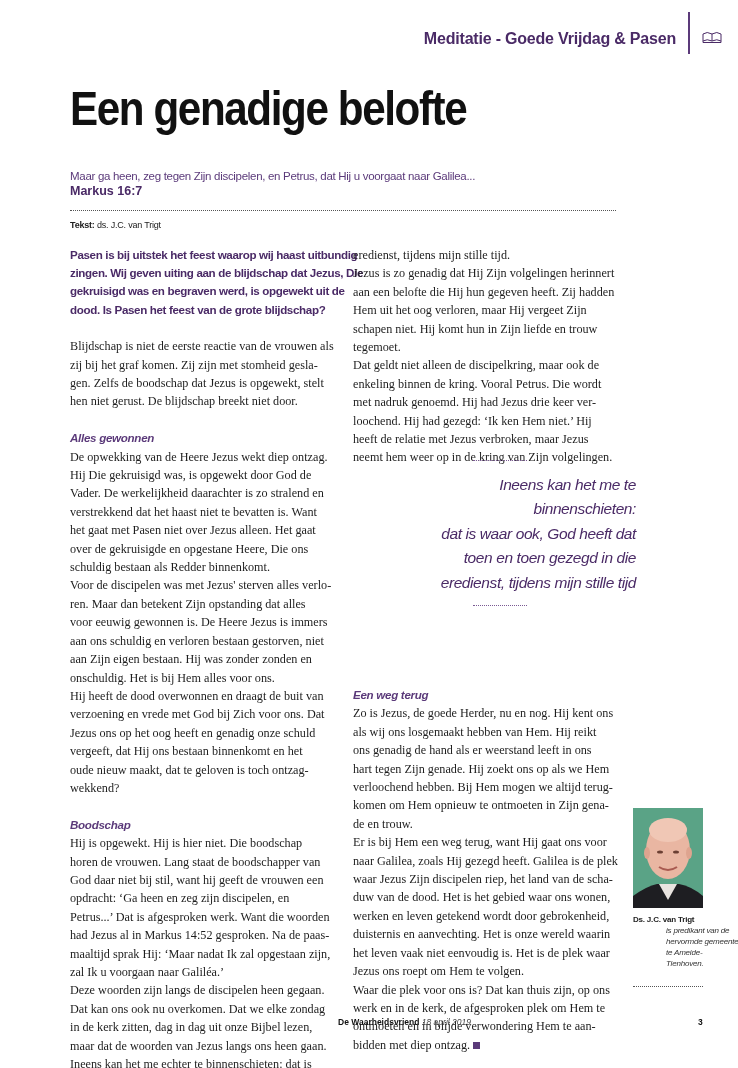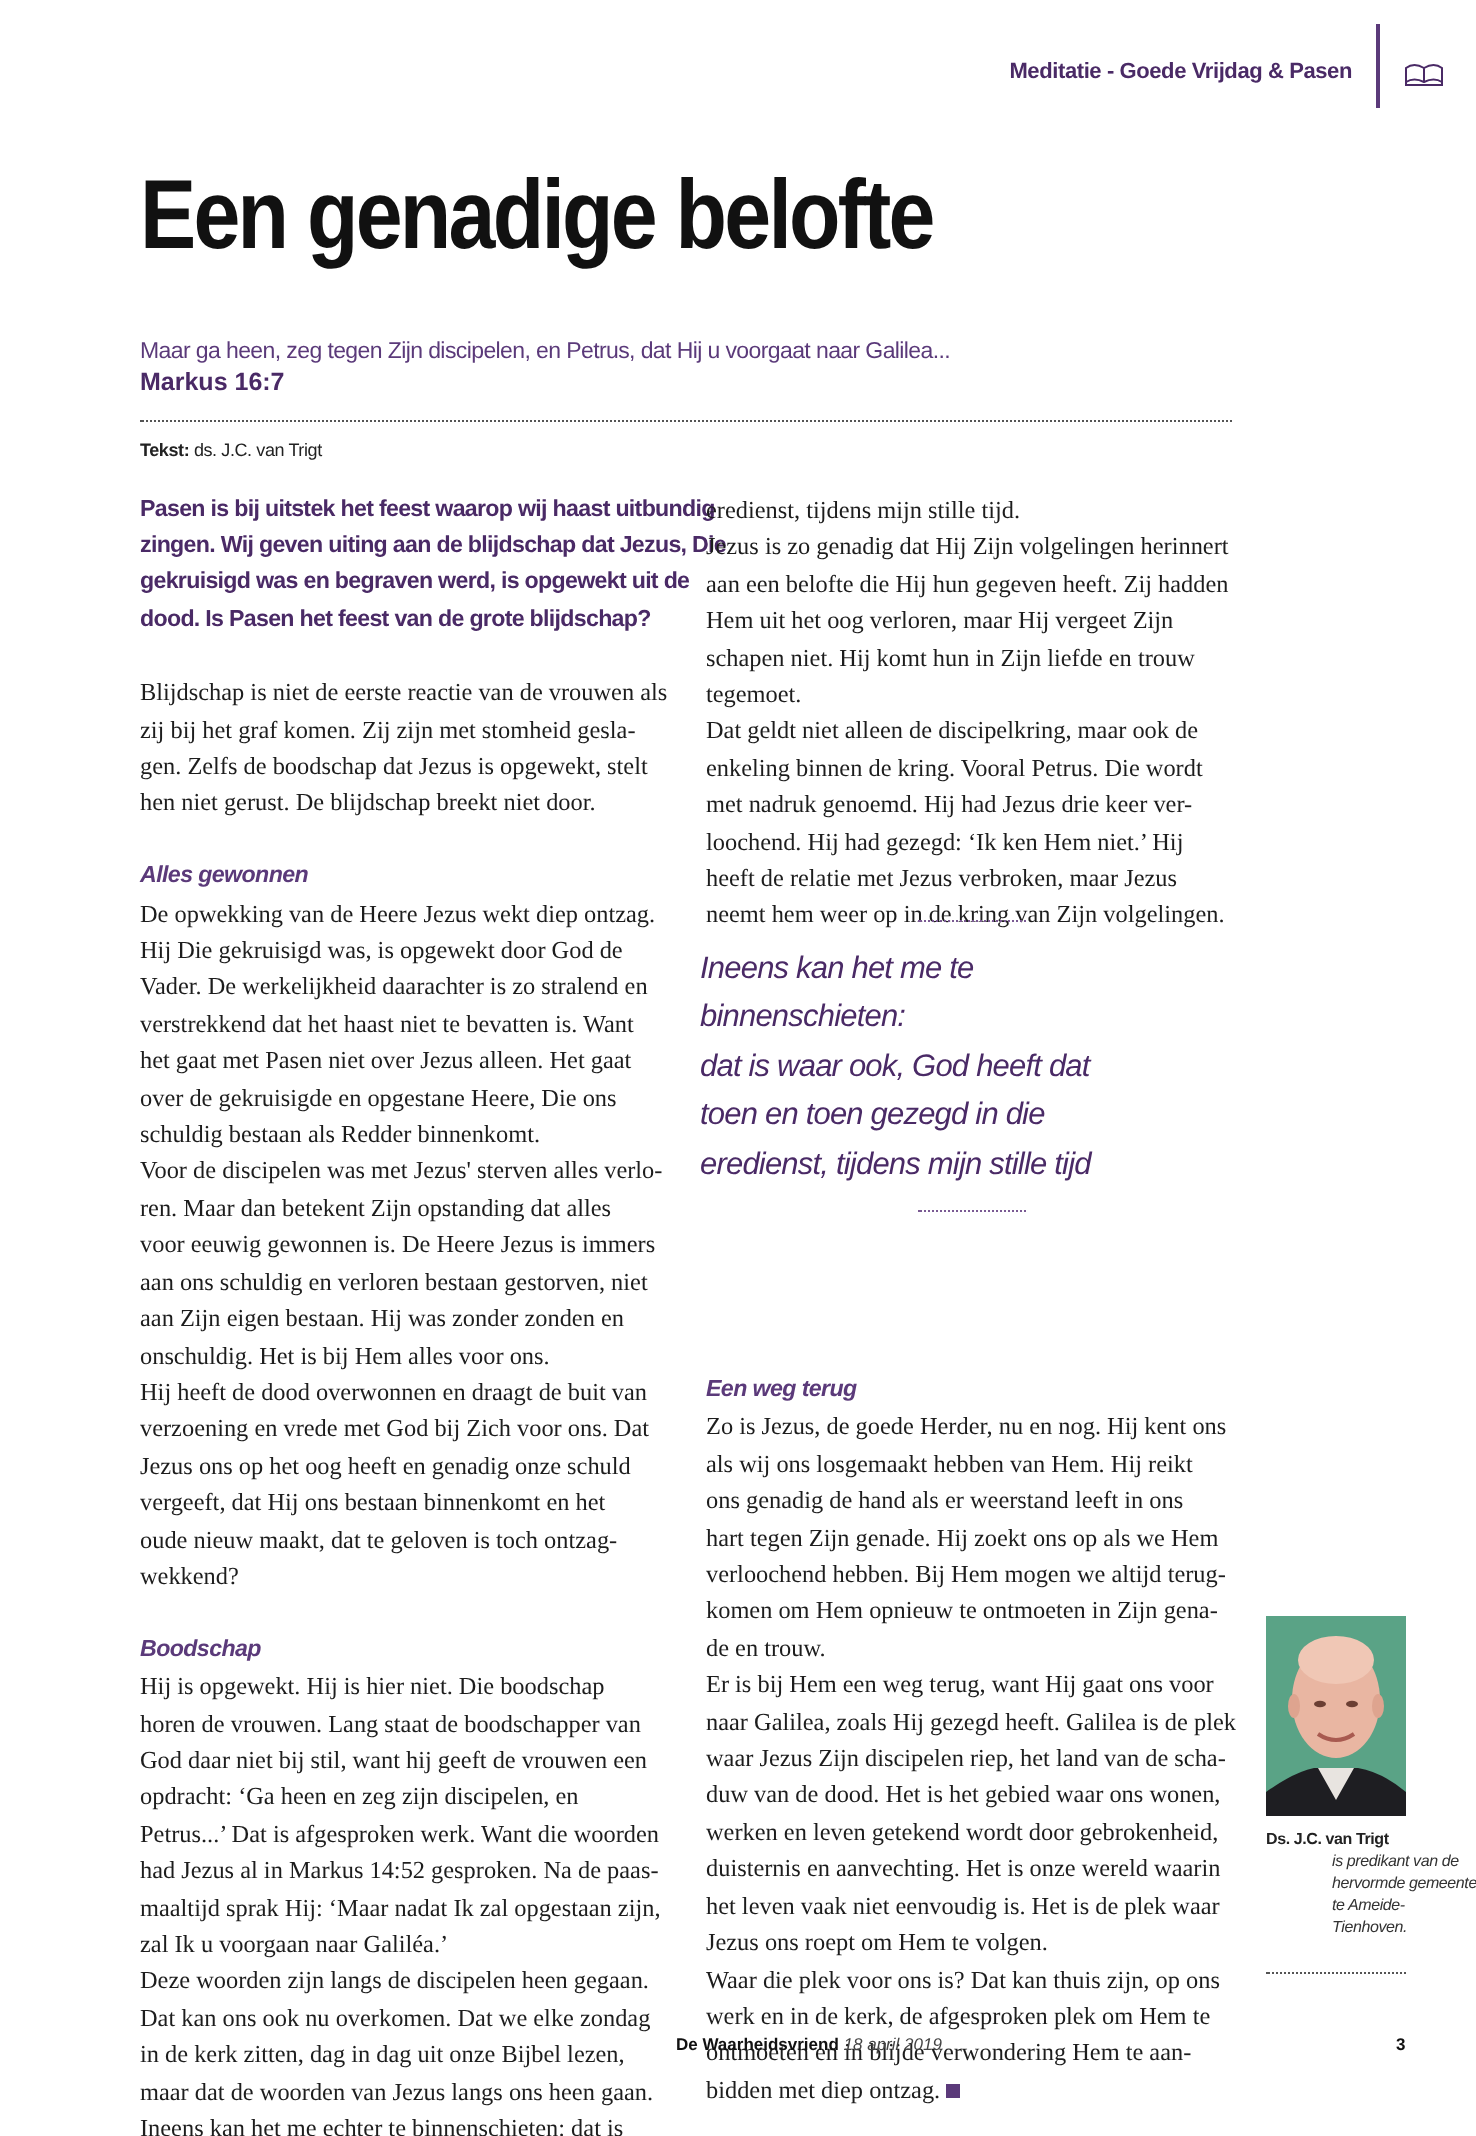--- a/index.html
+++ b/index.html
@@ -1,39 +1,39 @@
 <!DOCTYPE html>
 <html><head>
 <meta charset="utf-8">
 <style>
   html, body { margin: 0; padding: 0; background: #ffffff; }
   body { width: 738px; height: 1068px; position: relative; overflow: hidden; color: #1a1a1a; }
 
-  .header-section { position: absolute; right: 62px; top: 30px; font-family: "Liberation Sans", sans-serif; font-weight: bold; font-size: 11px; color: #4a2a66; letter-spacing: -0.2px; }
+  .header-section { position: absolute; right: 62px; top: 30px; font-family: "Liberation Sans", sans-serif; font-weight: bold; font-size: 16px; color: #4a2a66; letter-spacing: -0.2px; }
   .header-rule { position: absolute; left: 688px; top: 12px; width: 2px; height: 42px; background: #5b3a7a; }
   .header-icon { position: absolute; left: 702px; top: 30px; width: 20px; height: 14px; }
 
   .title { position: absolute; left: 70px; top: 84px; font-family: "Liberation Sans", sans-serif; font-weight: bold; font-size: 49px; letter-spacing: -1.6px; color: #111; line-height: 1; transform: scaleX(0.86); transform-origin: left top; white-space: nowrap; }
 
   .verse { position: absolute; left: 70px; top: 170px; font-family: "Liberation Sans", sans-serif; font-size: 11.5px; color: #5b3a7a; letter-spacing: -0.3px; }
   .verse-ref { position: absolute; left: 70px; top: 184px; font-family: "Liberation Sans", sans-serif; font-weight: bold; font-size: 12.5px; color: #4a2a66; }
   .dotted-rule { position: absolute; left: 70px; top: 210px; width: 546px; border-top: 1px dotted #555; }
   .byline { position: absolute; left: 70px; top: 220px; font-family: "Liberation Sans", sans-serif; font-size: 9px; color: #222; letter-spacing: -0.2px; }
   .byline b { font-weight: bold; }
 
   .col { position: absolute; width: 272px; font-family: "Liberation Serif", serif; font-size: 12.2px; line-height: 18.4px; color: #1d1d1d; }
   .col p { margin: 0; }
   .col .gap { height: 18.4px; }
   .col1 { left: 70px; top: 246px; }
   .col2 { left: 353px; top: 246px; }
   .lead { font-family: "Liberation Sans", sans-serif; font-weight: bold; color: #4a2a66; font-size: 11.6px; line-height: 18.2px; letter-spacing: -0.35px; }
   .subhead { font-family: "Liberation Sans", sans-serif; font-weight: bold; font-style: italic; color: #5b3a7a; font-size: 11.6px; letter-spacing: -0.3px; }
   .line { white-space: nowrap; display: block; }
 
-  .pull { position: absolute; left: 350px; top: 460px; width: 272px; text-align: left; }
+  .pull { position: absolute; left: 364px; top: 460px; width: 272px; text-align: right; }
   .pull-dots { width: 54px; margin: 0 auto; border-top: 1px dotted #7a5a93; height: 0; }
   .pull-text { font-family: "Liberation Sans", sans-serif; font-style: italic; color: #4a2a66; font-size: 15.5px; line-height: 24.4px; letter-spacing: -0.4px; margin: 12px 0 10px 0; }
 
   .col2b { left: 353px; top: 686px; }
   .endmark { display: inline-block; width: 7px; height: 7px; background: #5b3a7a; vertical-align: middle; margin-left: 3px; }
 
   .photo { position: absolute; left: 633px; top: 808px; width: 70px; height: 100px; background: #5fa58a; overflow: hidden; }
   .author { position: absolute; left: 633px; top: 914px; width: 80px; font-family: "Liberation Sans", sans-serif; font-size: 8px; line-height: 11px; color: #222; letter-spacing: -0.2px; }
   .author .name { font-weight: bold; }
   .author .role { font-style: italic; color: #333; margin-left: 33px; }

